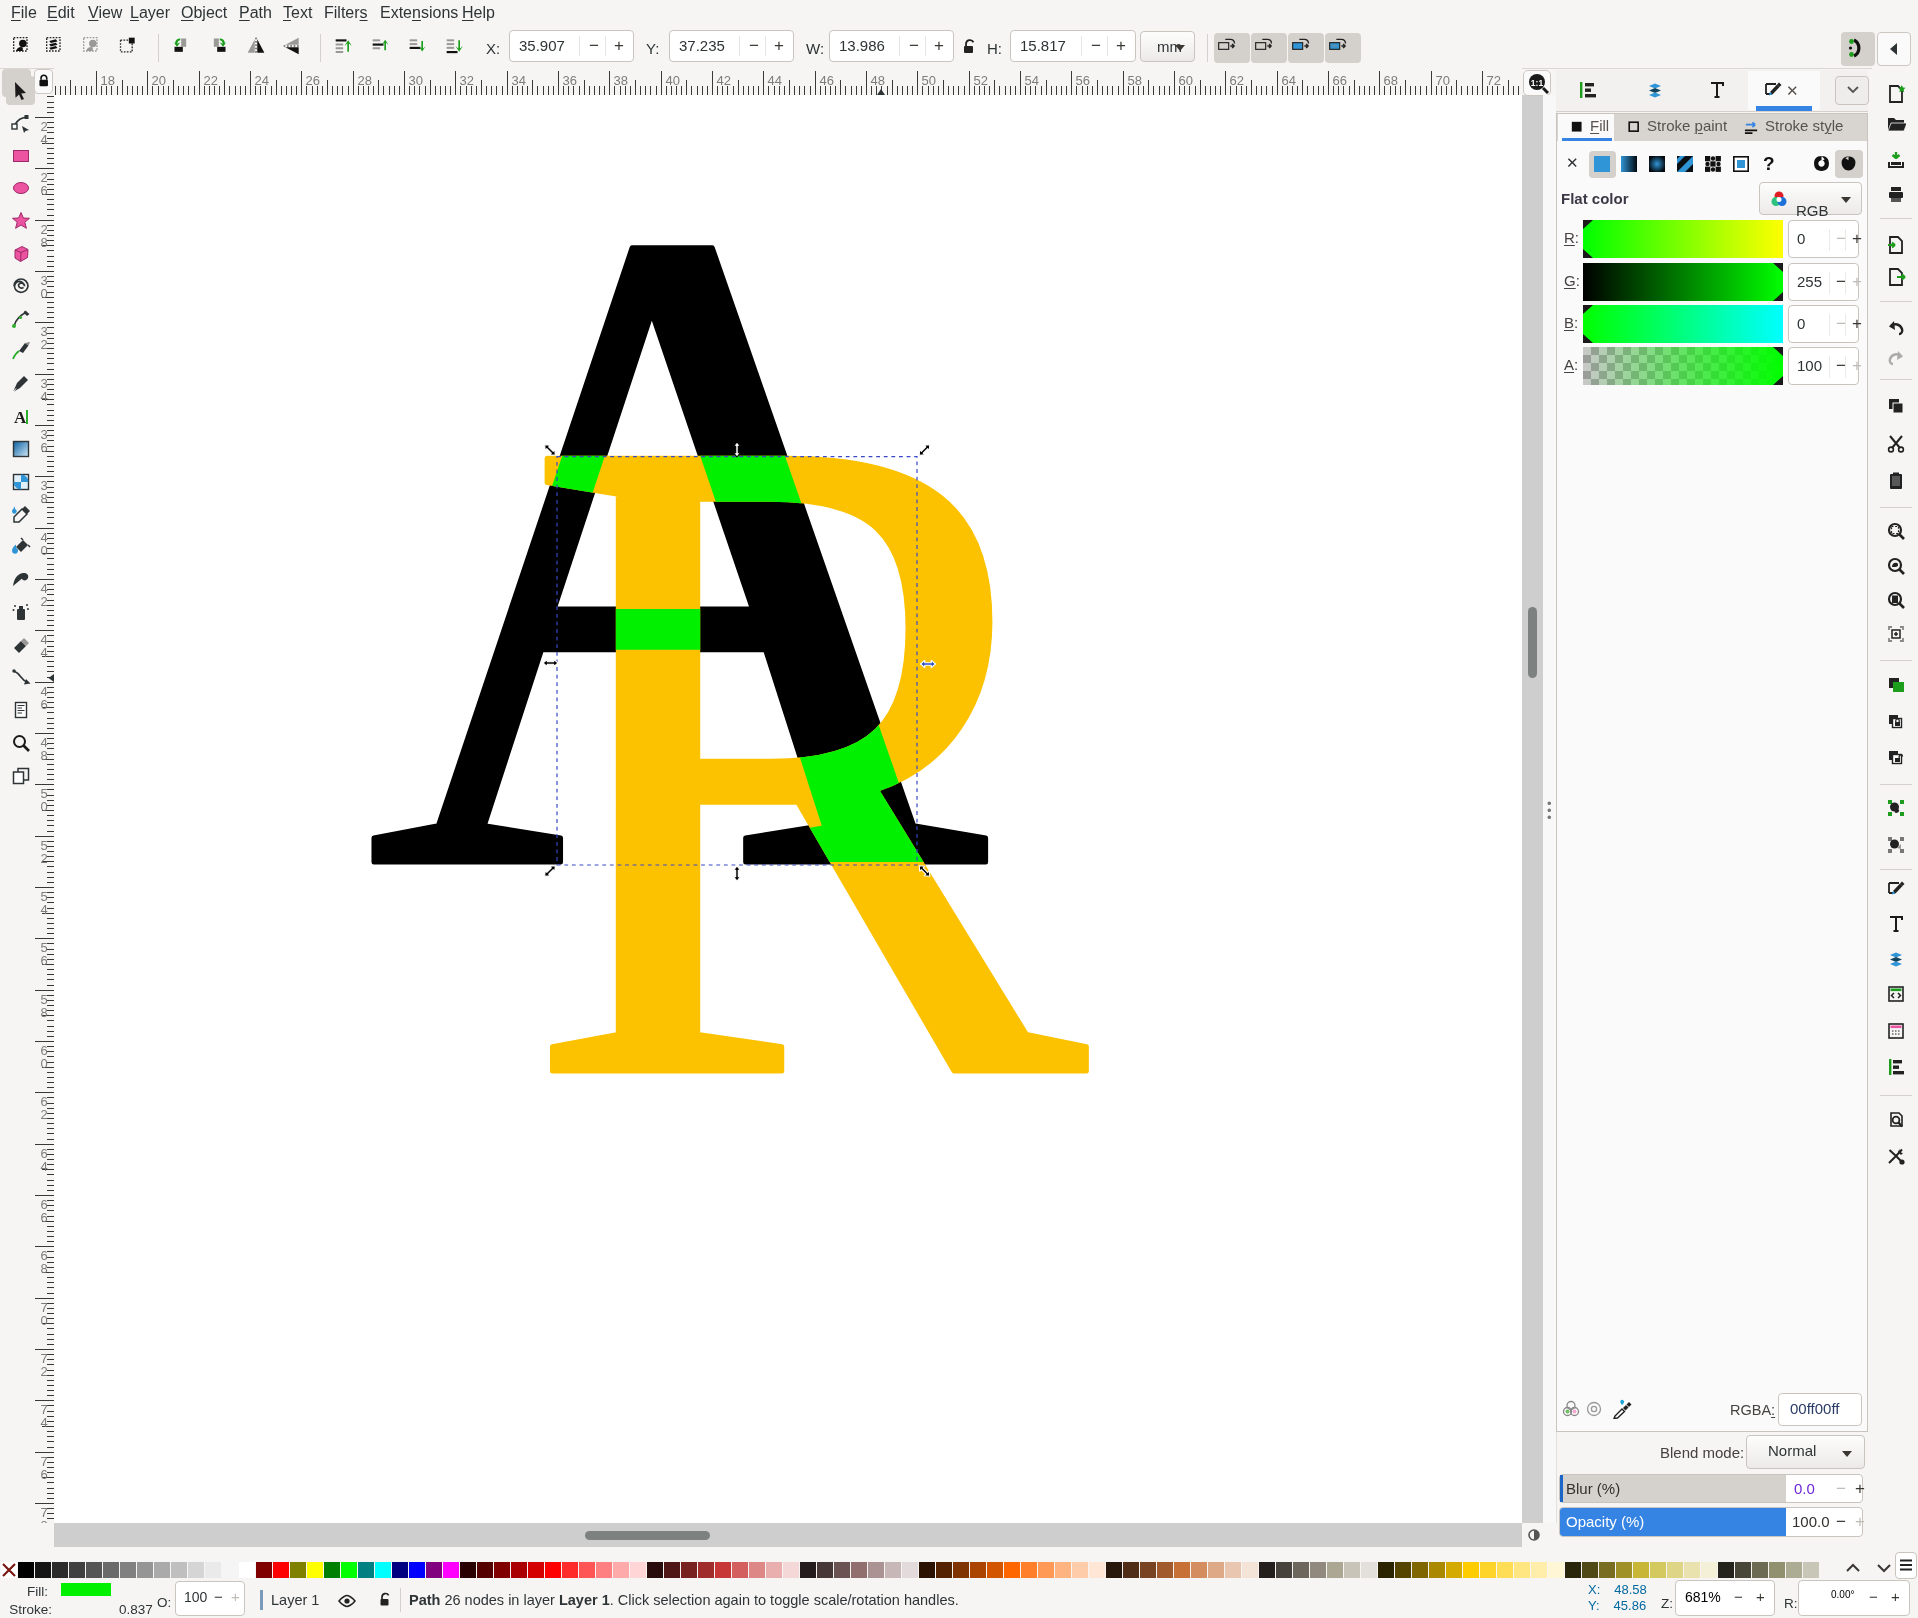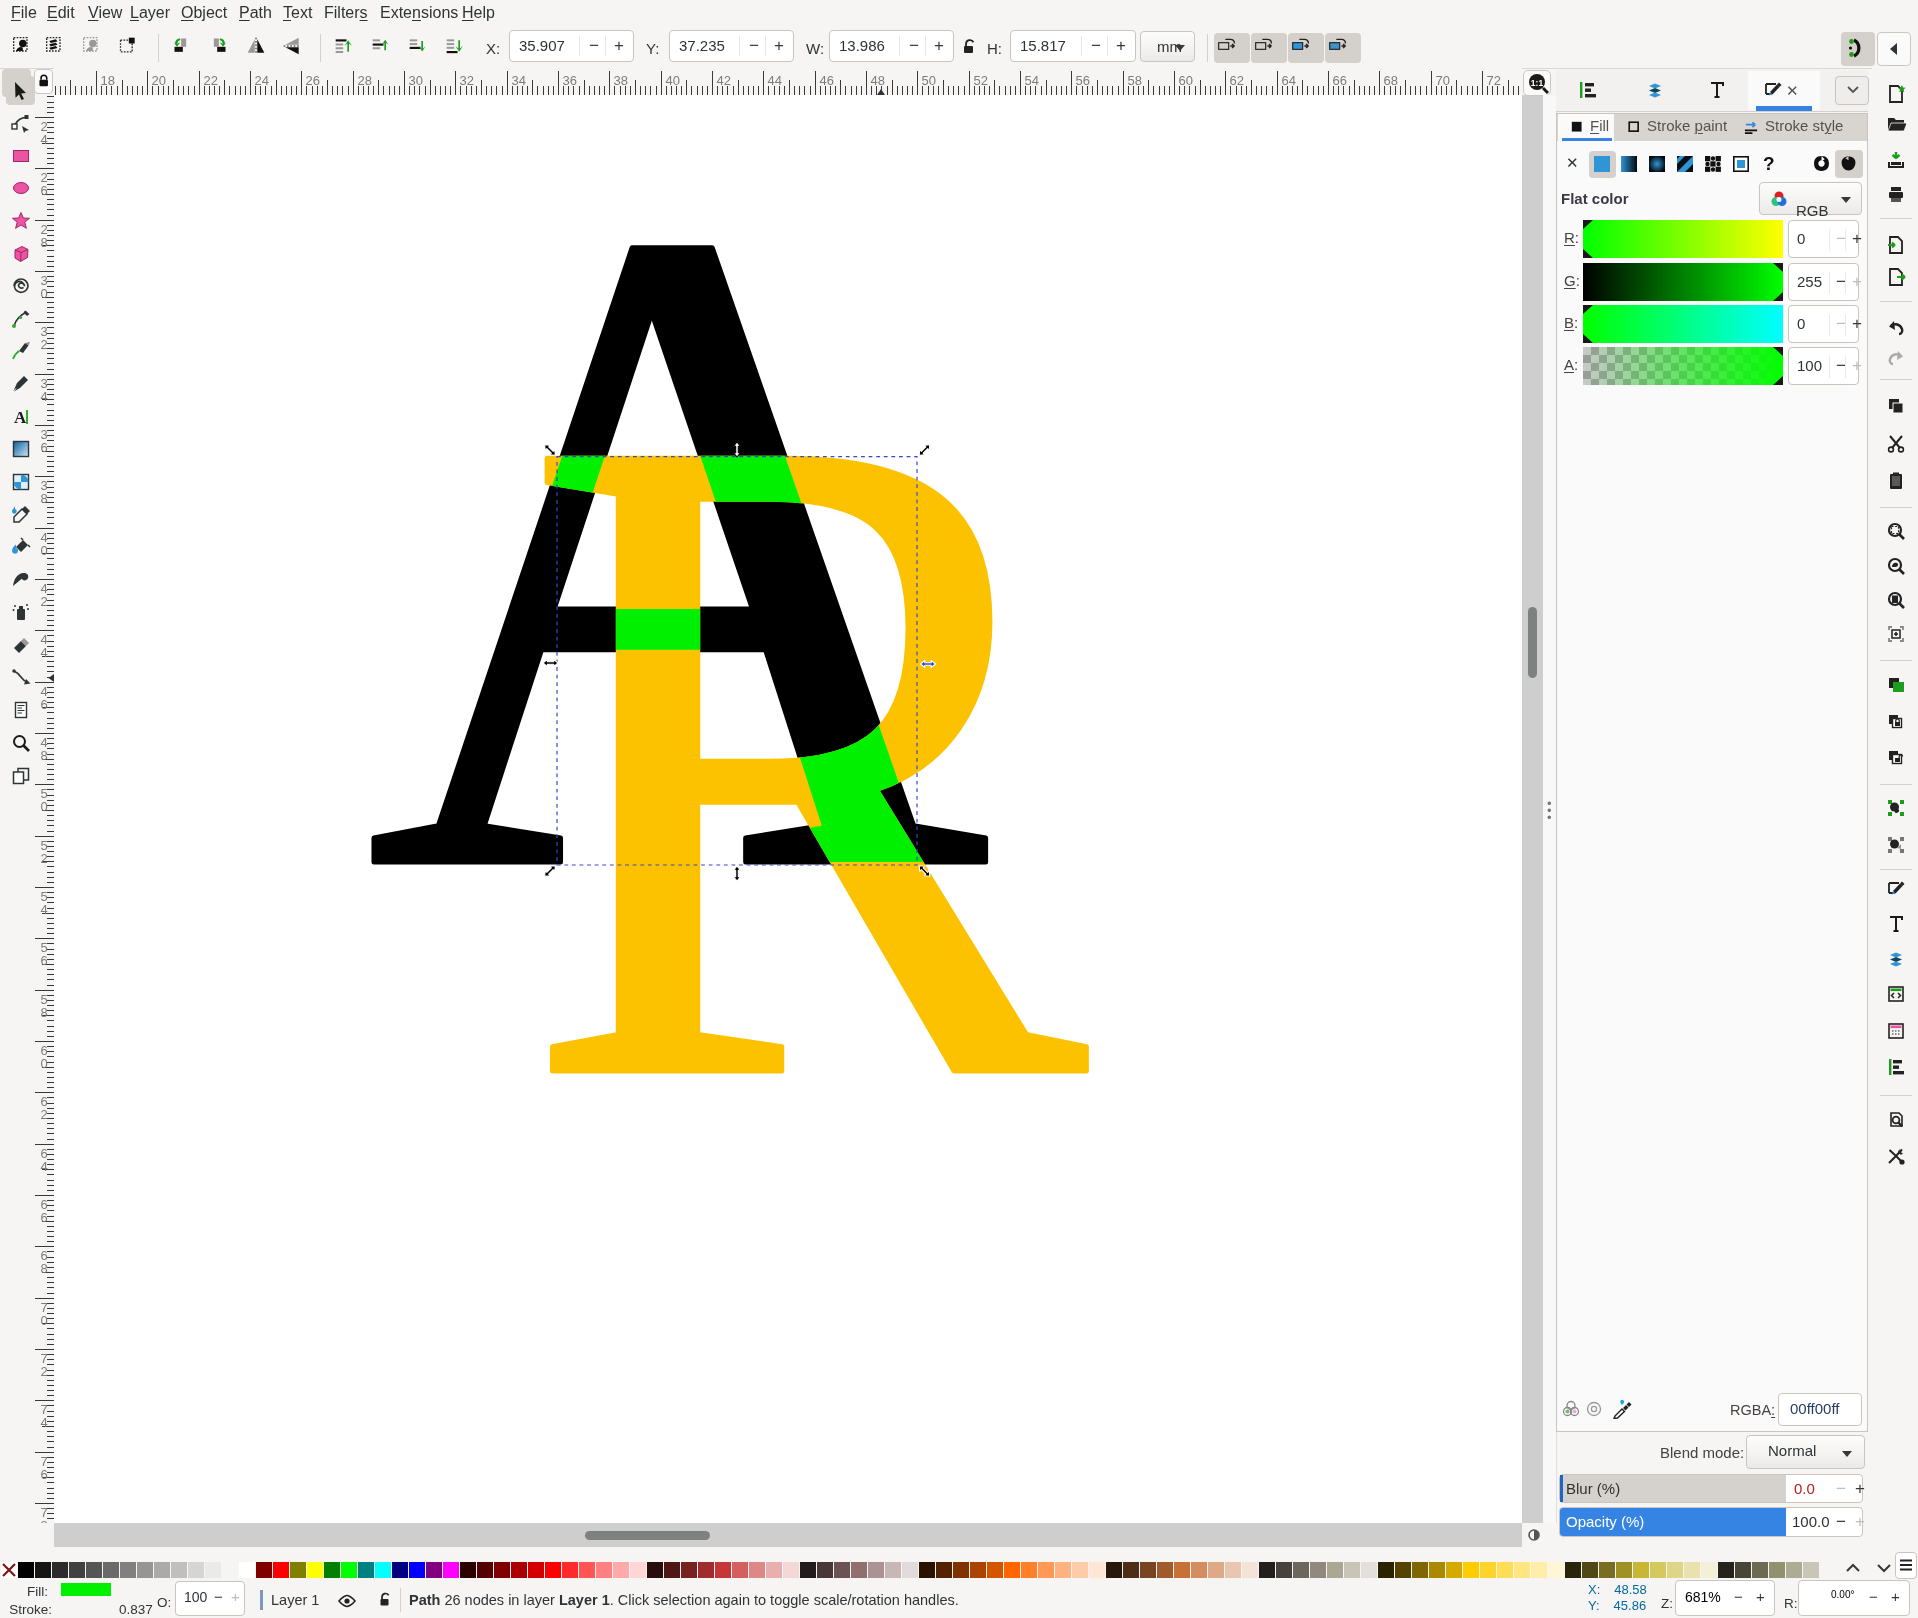--- a/index.html
+++ b/index.html
@@ -592,21 +592,21 @@
 <div class="abs" style="left:1778px;top:1393px;width:84px;height:33px;background:#fff;border:1px solid #c9c4be;border-radius:4px;box-sizing:border-box">
     <span style="position:absolute;left:11px;top:6px;font-size:15px;color:#2a3c66">00ff00ff</span>
   </div>
 
 <span class="abs" style="left:1660px;top:1444px;font-size:15px;color:#454240">Blend mode:</span>
 <div class="btn" style="left:1746px;top:1435px;width:119px;height:34px"><span style="margin-left:21px">Normal</span><span class="darr" style="right:12px;top:15px"></span></div>
 <div class="abs" style="left:1559px;top:1474px;width:304px;height:29px;background:#fff;border:1px solid #c9c4be;border-radius:4px;box-sizing:border-box"></div>
 <div class="abs" style="left:1560px;top:1475px;width:226px;height:27px;background:#d5d2ce;border-radius:3px 0 0 3px"></div>
 <div class="abs" style="left:1560px;top:1475px;width:3px;height:27px;background:#1c66c8"></div>
 <span class="abs" style="left:1566px;top:1480px;font-size:15px;color:#34302d">Blur (%)</span>
-<span class="abs" style="left:1794px;top:1480px;font-size:15px;color:#b91c1c">0.0</span>
+<span class="abs" style="left:1794px;top:1480px;font-size:15px;color:#6d28d9">0.0</span>
 <span class="abs" style="left:1836px;top:1479px;font-size:17px;color:#c0bcb8">−</span>
 <span class="abs" style="left:1855px;top:1479px;font-size:17px;color:#3a3733">+</span>
 <div class="abs" style="left:1559px;top:1507px;width:304px;height:30px;background:#fff;border:1px solid #c9c4be;border-radius:4px;box-sizing:border-box"></div>
 <div class="abs" style="left:1560px;top:1508px;width:226px;height:28px;background:#3584e4;border-radius:3px 0 0 3px"></div>
 <span class="abs" style="left:1566px;top:1513px;font-size:15px;color:#fff">Opacity (%)</span>
 <span class="abs" style="left:1792px;top:1513px;font-size:15px;color:#34302d">100.0</span>
 <span class="abs" style="left:1836px;top:1512px;font-size:17px;color:#3a3733">−</span>
 <span class="abs" style="left:1855px;top:1512px;font-size:17px;color:#c0bcb8">+</span>
 
 <div class="abs" style="left:1872px;top:68px;width:46px;height:1488px;background:#f6f5f4"></div>

